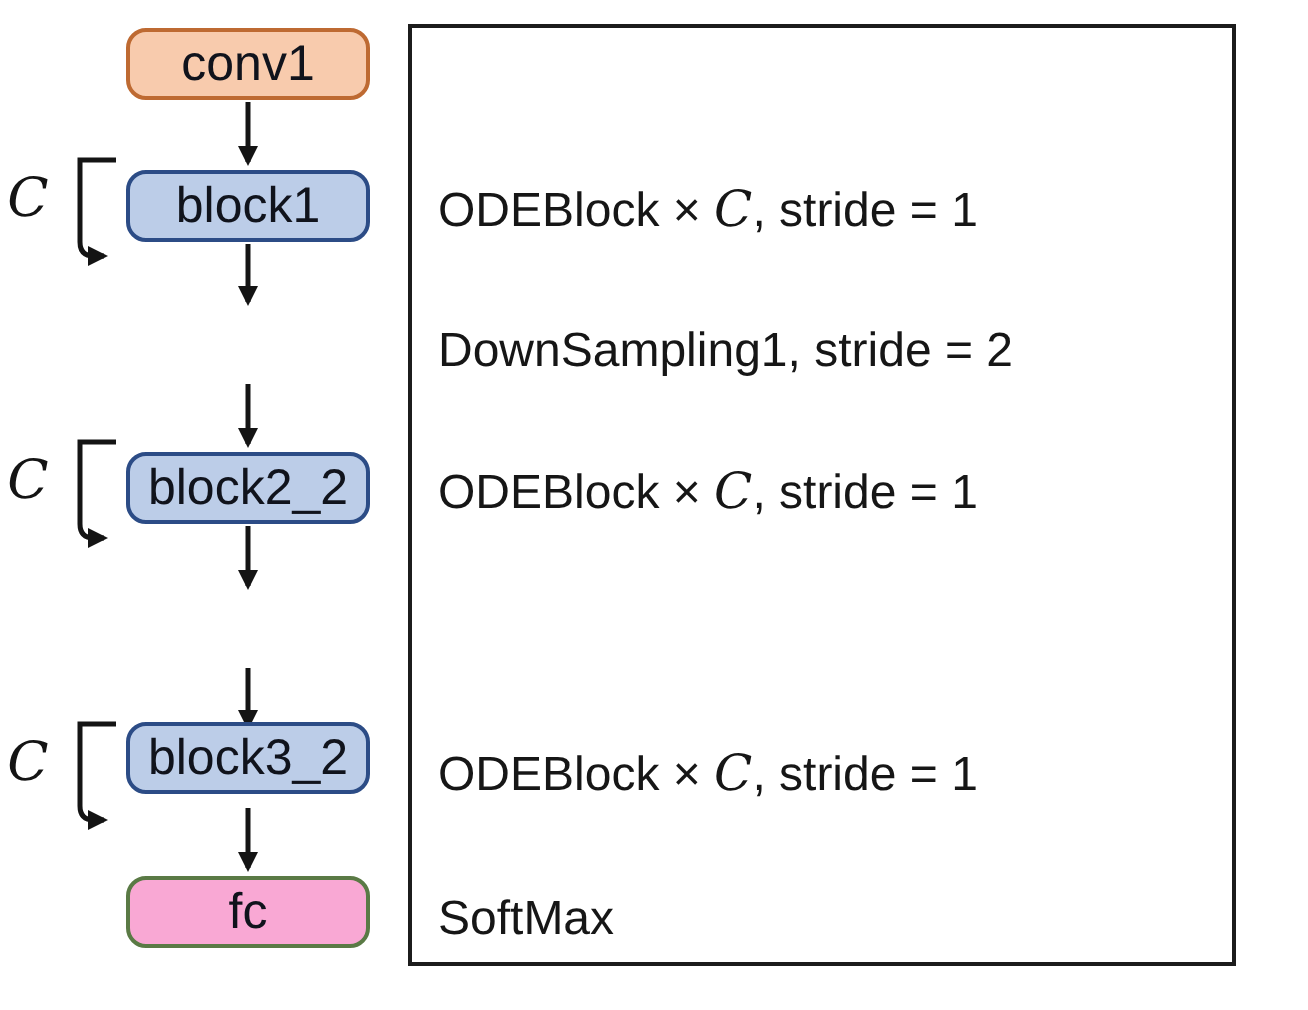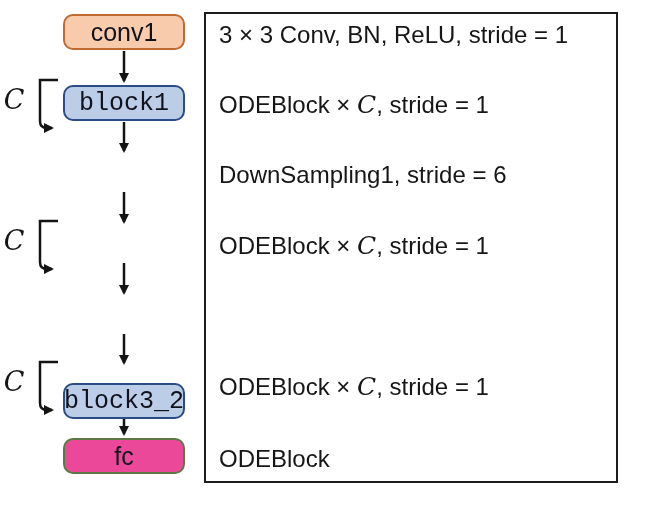--- a/index.html
+++ b/index.html
@@ -18,22 +18,22 @@
     position:absolute;
     left:63px;width:122px;height:36px;
     box-sizing:border-box;
     border-radius:10px;
     display:flex;align-items:center;justify-content:center;
     font-size:25px;color:#10131c;
     z-index:2;
     letter-spacing:0px;
   }
   .node--conv{background:#F8CBAD;border:2px solid #BE6A32;}
-  .node--ode{background:#BCCDE8;border:2px solid #2C4C86;font-family:Liberation Mono, monospace;}
-  .node--fc{background:#ec4899;border:2px solid #5A7A45;}
+  .node--ode{background:#BCCDE8;border:2px solid #2C4C86;}
+  .node--fc{background:#f9a8d4;border:2px solid #5A7A45;}
   .cvar{
     position:absolute;left:2px;width:24px;height:32px;
     text-align:center;
     font-family:"DejaVu Serif",serif;font-style:italic;
     font-size:27px;line-height:32px;color:#141414;
     z-index:2;
   }
   .legend{
     position:absolute;left:204px;top:12px;
     width:414px;height:471px;
@@ -75,33 +75,35 @@
     <path d="M58 221 L40 221 L40 262 Q40 269 47 269 L52 269" stroke="#141414" stroke-width="2.5" fill="none" marker-end="url(#arrow)"></path>
     <path d="M58 362 L40 362 L40 403 Q40 410 47 410 L52 410" stroke="#141414" stroke-width="2.5" fill="none" marker-end="url(#arrow)"></path>
   </svg>
 
   <div class="node node--conv" style="top:14px">
       <span>conv1</span>
     </div>
   <div class="node node--ode" style="top:85px">
       <span>block1</span>
     </div>
-  <div class="node node--ode" style="top:383px">
+  <div class="node node--ode" style="top:226px">
+      <span>block2_2</span>
+    </div>
+  <div class="node node--ode" style="top:361px">
       <span>block3_2</span>
     </div>
   <div class="node node--fc" style="top:438px">
       <span>fc</span>
     </div>
 
   <div class="cvar" style="top:84px">C</div>
   <div class="cvar" style="top:225px">C</div>
   <div class="cvar" style="top:366px">C</div>
 
   <div class="legend">
-    <div class="legend-row" style="top:5px"><span>3 × 3 Conv, BN, ReLU, stride = 1</span><span class="mvar"></span><span></span></div>
     <div class="legend-row" style="top:75px"><span>ODEBlock × </span><span class="mvar">C</span><span>, stride = 1</span></div>
-    <div class="legend-row" style="top:145px"><span>DownSampling1, stride = 6</span><span class="mvar"></span><span></span></div>
+    <div class="legend-row" style="top:145px"><span>DownSampling1, stride = 2</span><span class="mvar"></span><span></span></div>
     <div class="legend-row" style="top:216px"><span>ODEBlock × </span><span class="mvar">C</span><span>, stride = 1</span></div>
     <div class="legend-row" style="top:357px"><span>ODEBlock × </span><span class="mvar">C</span><span>, stride = 1</span></div>
-    <div class="legend-row" style="top:429px"><span>ODEBlock</span><span class="mvar"></span><span></span></div>
+    <div class="legend-row" style="top:429px"><span>SoftMax</span><span class="mvar"></span><span></span></div>
   </div>
 
 </div>
 
 </body></html>

